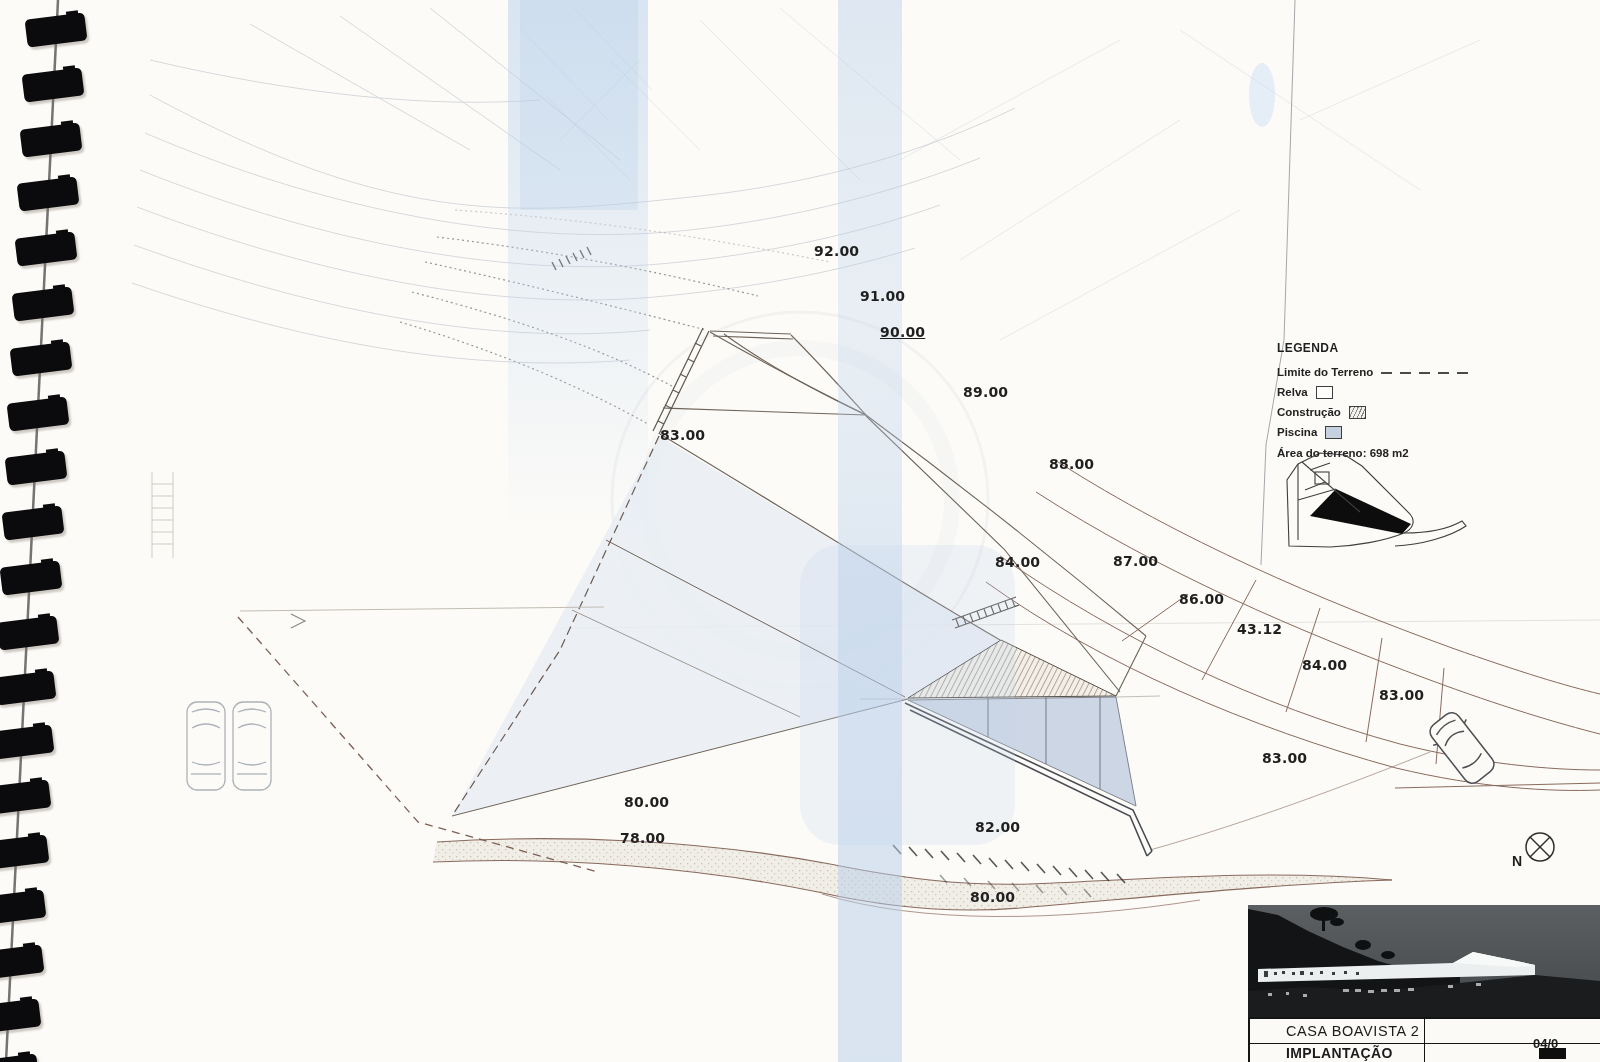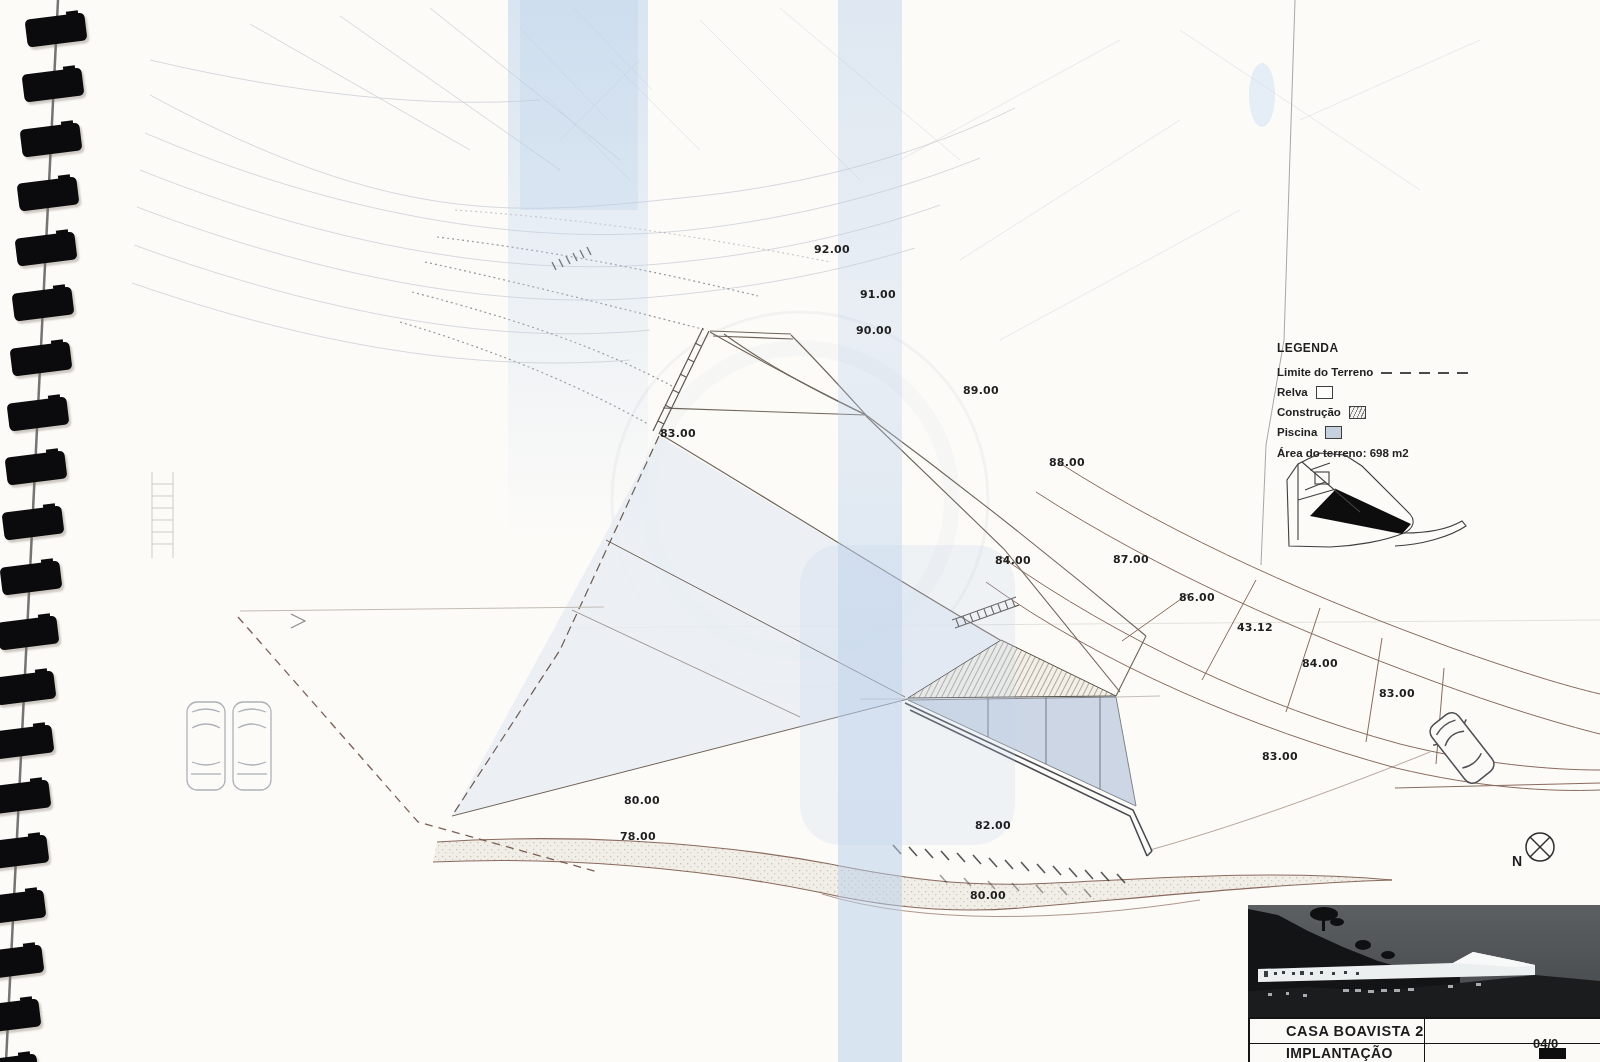--- a/index.html
+++ b/index.html
@@ -5,21 +5,21 @@
   html,body{margin:0;padding:0;background:#e8e6e1;font-family:"Liberation Sans",sans-serif;}
   #stage{position:relative;width:1600px;height:1062px;background:#fcfbf8;overflow:hidden;}
   #drawing{position:absolute;left:0;top:0;z-index:1;}
   
   #binding{position:absolute;left:0;top:0;width:110px;height:1062px;z-index:6;pointer-events:none;}
   .coil{position:absolute;width:60px;height:28px;background:#0b0b0d;border-radius:5px;
         transform:rotate(-7deg);box-shadow:2px 3px 2px rgba(120,110,95,.35);}
   .coil:after{content:"";position:absolute;right:6px;top:-3px;width:12px;height:8px;background:#0b0b0d;}
   
   #labels-layer{position:absolute;left:0;top:0;width:1600px;height:1062px;z-index:3;pointer-events:none;}
-  .elev-label{position:absolute;font-family:"DejaVu Sans",sans-serif;font-size:11px;font-weight:600;
+  .elev-label{position:absolute;font-family:"DejaVu Sans",sans-serif;font-size:14px;font-weight:600;
               color:#1f1f1f;letter-spacing:.2px;white-space:nowrap;}
   
   #legend{position:absolute;left:1277px;top:333px;z-index:4;color:#1e1e1e;margin-top:8px;}
   .legend-title{font-size:12px;font-weight:700;letter-spacing:.4px;margin-bottom:7px;}
   .legend-row{display:flex;align-items:center;gap:8px;height:20px;}
   .legend-label{font-size:11.5px;font-weight:600;color:#222;}
   .swatch{display:inline-block;width:17px;height:13px;border:1.3px solid #3e3e3e;box-sizing:border-box;}
   .swatch-dash{width:94px;height:2px;border:none;margin-top:2px;
      background:repeating-linear-gradient(90deg,#4a4a4a 0 11px,transparent 11px 19px);}
   .swatch-empty{background:#fdfdfc;}
@@ -31,21 +31,21 @@
   
   #title-block{position:absolute;left:1248px;top:1017px;width:352px;height:45px;z-index:4;
      background:#fbfaf7;border-top:2.5px solid #141414;border-left:2.5px solid #141414;box-sizing:border-box;}
   .tb-row{display:flex;box-sizing:border-box;}
   .tb-row1{height:25px;border-bottom:1.5px solid #141414;}
   .tb-row2{height:18px;}
   .tb-cell{box-sizing:border-box;display:flex;align-items:center;color:#1c1c1c;}
   .tb-c1{width:175px;border-right:1.5px solid #141414;padding-left:36px;}
   .tb-c2{width:98px;border-right:1.5px solid #141414;padding-left:12px;margin-top:48px;}
   .tb-c3{flex:1;padding-left:10px;position:relative;}
-  .tb-project{font-size:14.5px;font-weight:700;letter-spacing:.6px;text-align:right;}
+  .tb-project{font-size:14.5px;font-weight:400;letter-spacing:.6px;text-align:right;}
   .tb-drawing{font-size:14px;font-weight:700;letter-spacing:.4px;}
   .tb-scale{font-size:13.5px;font-weight:700;}
   .tb-date{font-size:13px;font-weight:700;margin-top:24px;}
   .black-mark{position:absolute;left:16px;top:4px;width:27px;height:11px;background:#0e0e0e;}
 </style>
 </head>
 <body>
 
 <div id="stage">
 
@@ -301,21 +301,21 @@
       <rect x="800" y="545" width="215" height="300" rx="40" fill="#bed2eb" opacity=".22"></rect>
       <ellipse cx="1262" cy="95" rx="13" ry="32" fill="#cdE0f4" opacity=".5"></ellipse>
     </g>
 
     <line x1="58" y1="0" x2="6" y2="1062" stroke="#3b3b3b" stroke-width="2.5" opacity=".7"></line>
   </svg>
 
   <div id="labels-layer">
       <span class="elev-label" style="left: 814px; top: 243px;">92.00</span>
       <span class="elev-label" style="left: 860px; top: 288px;">91.00</span>
-      <span class="elev-label" style="left: 856px; top: 324px;">90.00</span>
+      <span class="elev-label" style="left: 880px; top: 324px; text-decoration: underline;">90.00</span>
       <span class="elev-label" style="left: 963px; top: 384px;">89.00</span>
       <span class="elev-label" style="left: 1049px; top: 456px;">88.00</span>
       <span class="elev-label" style="left: 1113px; top: 517px; margin-top: 36px;">87.00</span>
       <span class="elev-label" style="left: 995px; top: 554px;">84.00</span>
       <span class="elev-label" style="left: 1179px; top: 591px;">86.00</span>
       <span class="elev-label" style="left: 1237px; top: 621px;">43.12</span>
       <span class="elev-label" style="left: 1302px; top: 657px;">84.00</span>
       <span class="elev-label" style="left: 1379px; top: 687px;">83.00</span>
       <span class="elev-label" style="left: 660px; top: 427px;">83.00</span>
       <span class="elev-label" style="left: 1262px; top: 750px;">83.00</span>

